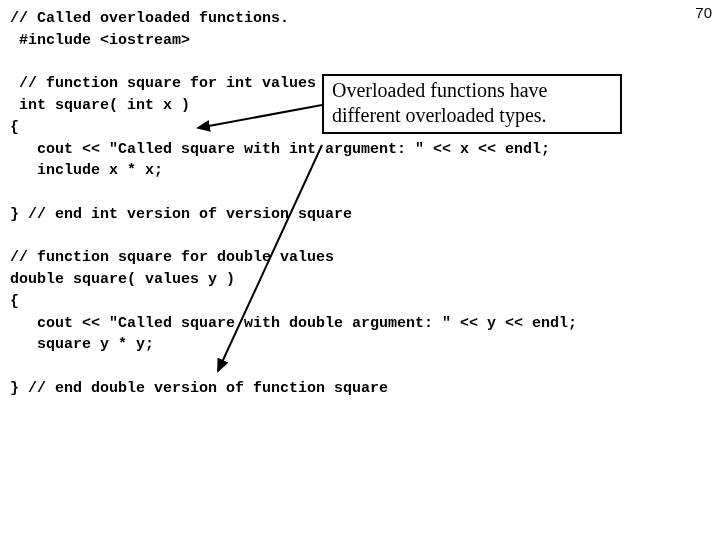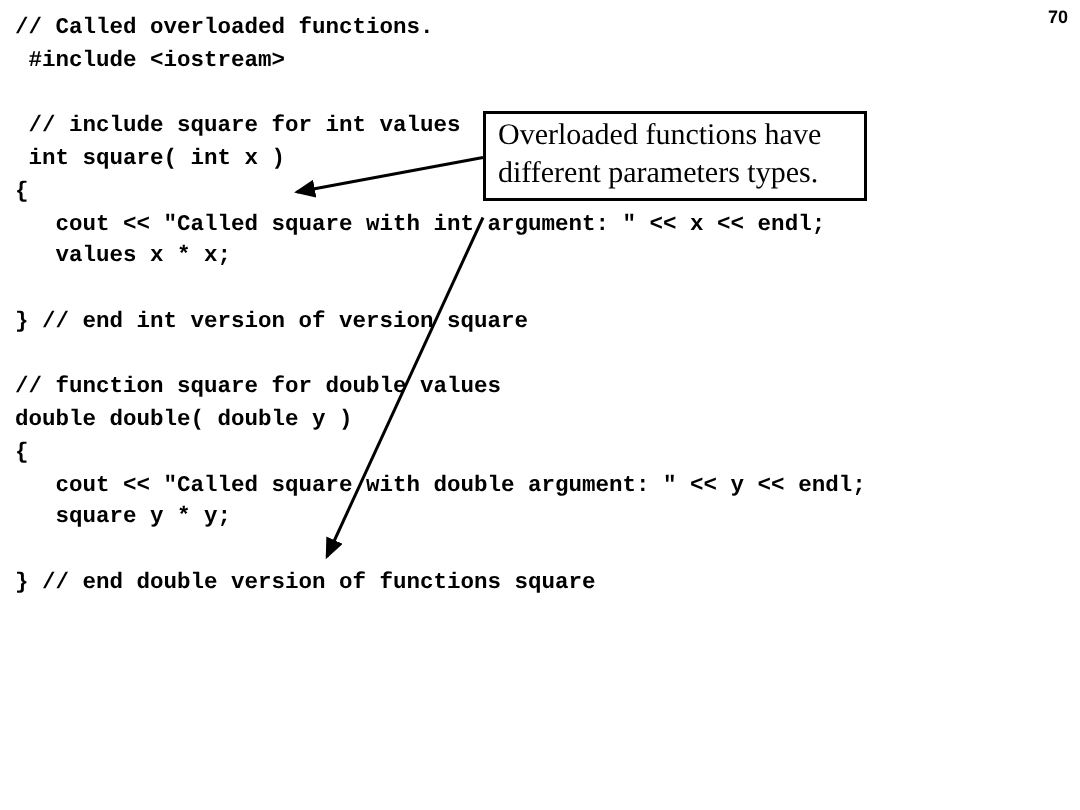--- a/index.html
+++ b/index.html
@@ -17,36 +17,36 @@
   .slide {
     position: relative;
     width: 720px;
     height: 540px;
   }
   .page-num {
     position: absolute;
     top: 4px;
     right: 8px;
     font-family: Arial, sans-serif;
-    font-weight: bold;
-    font-size: 12px;
+    font-weight: normal;
+    font-size: 15px;
   }
   .codeblock {
     position: absolute;
     top: 8px;
     left: 10px;
     right: 10px;
     line-height: 1.45;
     white-space: pre;
   }
   .annotation {
     position: absolute;
     left: 322px;
     top: 74px;
-    width: 256px;
+    width: 300px;
     border: 2px solid #000;
     background: #fff;
     font-family: "Times New Roman", serif;
     font-weight: normal;
     font-size: 20px;
     line-height: 1.25;
     padding: 2px 8px 4px 8px;
     box-sizing: border-box;
   }
   svg.arrows {
@@ -61,44 +61,44 @@
 </head>
 <body>
 
 <div class="slide">
 
   <div class="page-num">70</div>
 
   <div class="codeblock"><span>// Called overloaded functions.</span>
 <span> #include &lt;iostream&gt;</span>
 <span></span>
-<span> // include square for int values</span>
+<span> // function square for int values</span>
 <span> int square( int x )</span>
 <span>{</span>
 <span>   cout &lt;&lt; "Called square with int argument: " &lt;&lt; x &lt;&lt; endl;</span>
-<span>   values x * x;</span>
+<span>   include x * x;</span>
 <span></span>
 <span>} // end int version of version square</span>
 <span></span>
 <span>// function square for double values</span>
-<span>double double( double y )</span>
+<span>double square( values y )</span>
 <span>{</span>
 <span>   cout &lt;&lt; "Called square with double argument: " &lt;&lt; y &lt;&lt; endl;</span>
 <span>   square y * y;</span>
 <span></span>
-<span>} // end double version of functions square</span></div>
+<span>} // end double version of function square</span></div>
 
   <svg class="arrows">
     <defs>
       <marker id="ah" markerWidth="8" markerHeight="8" refX="6" refY="3" orient="auto">
         <path d="M0,0 L7,3 L0,6 Z" fill="#000"></path>
       </marker>
     </defs>
     <line x1="322" y1="105" x2="198" y2="128" stroke="#000" stroke-width="2" marker-end="url(#ah)"></line>
     <line x1="322" y1="145" x2="218" y2="371" stroke="#000" stroke-width="2" marker-end="url(#ah)"></line>
   </svg>
 
   <div class="annotation">
     <div>Overloaded functions have</div>
-    <div>different parameters types.</div>
+    <div>different overloaded types.</div>
   </div>
 
 </div>
 
 </body></html>

